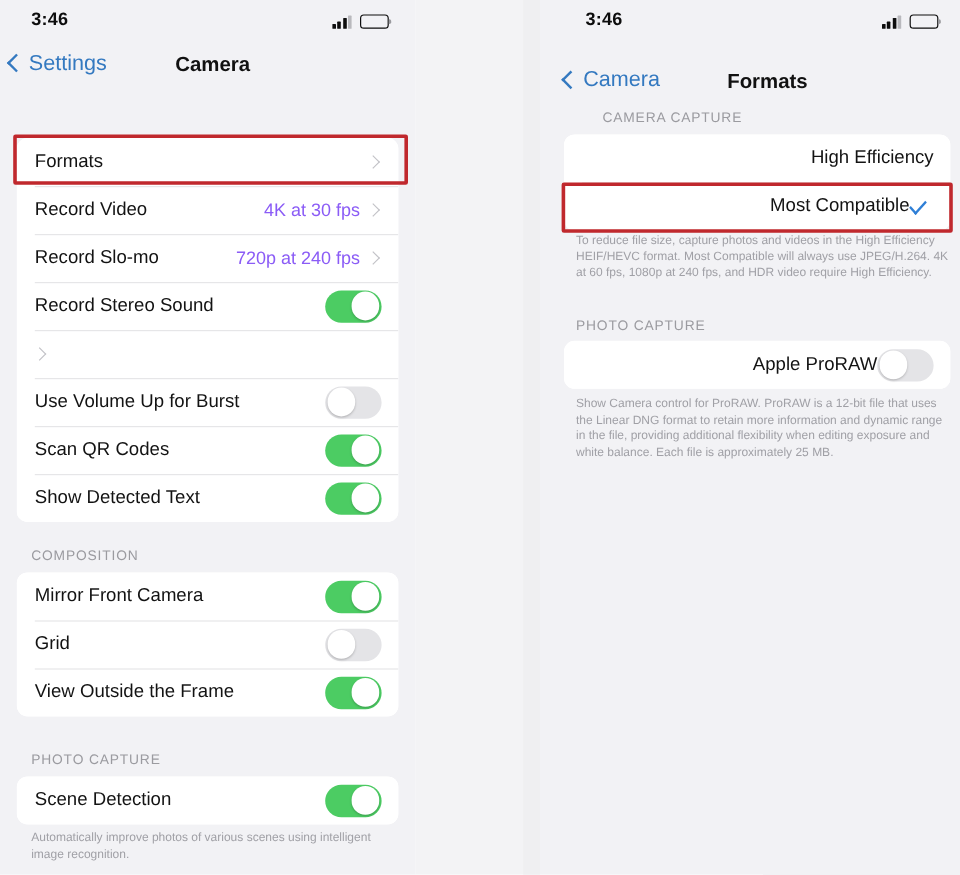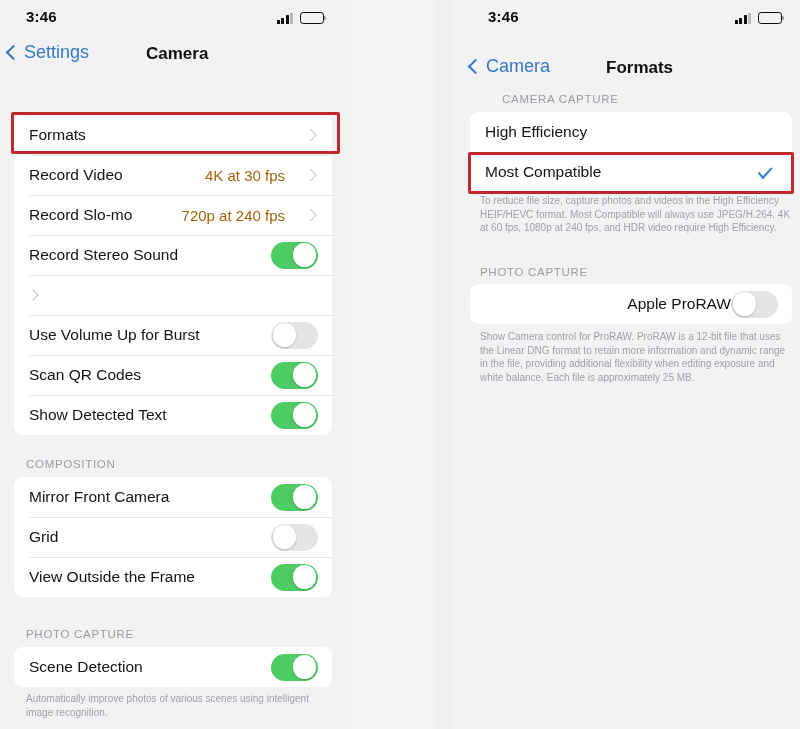--- a/index.html
+++ b/index.html
@@ -145,22 +145,22 @@
     background: #e6e6e8;
   }
   .row .label {
     flex: 1;
     font-size: 15.5px;
     color: #131313;
     white-space: nowrap;
   }
   .row .value {
     font-size: 15px;
-    color: #a16207;
-    margin-right: 22px;
+    color: #8b5cf6;
+    margin-right: 7px;
     white-space: nowrap;
     text-align: center;
   }
 
   .chev {
     width: 8px; height: 8px;
     border-top: 1.8px solid #c2c2c7;
     border-right: 1.8px solid #c2c2c7;
     transform: rotate(45deg);
     flex: none;
@@ -228,21 +228,21 @@
   .left .card-photocap  { position: absolute; left: 14px; top: 647px; width: 318px; }
   .left .note-scene     { position: absolute; left: 26px; top: 692px; width: 296px; }
 
   
   .right .statusbar .status-time  { left: 38px; }
   .right .statusbar .status-icons { right: 18px; }
   .right .navbar .nav-back  { left: 20px; top: 22px; }
   .right .navbar .nav-title { left: 156px; top: 24px; }
 
   .right .lbl-cameracap { position: absolute; left: 30px; top: 93px; margin-left: 22px; }
-  .right .card-capture  { position: absolute; left: 20px; top: 112px; width: 322px; }
+  .right .card-capture  { position: absolute; left: 20px; top: 112px; width: 322px; text-align: right; }
   .right .note-capture  { position: absolute; left: 30px; top: 194px; width: 312px; }
   .right .lbl-photocap  { position: absolute; left: 30px; top: 266px; }
   .right .card-proraw   { position: absolute; left: 20px; top: 284px; width: 322px; text-align: right; }
   .right .note-proraw   { position: absolute; left: 30px; top: 330px; width: 310px; }
 </style>
 </head>
 <body>
 
 <div class="screens">
 

